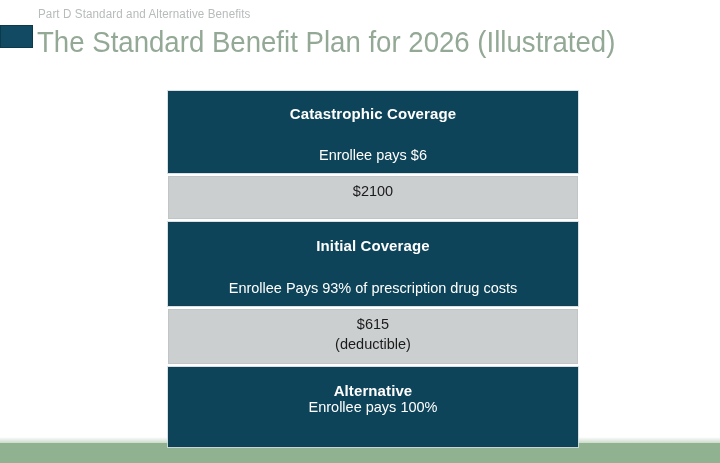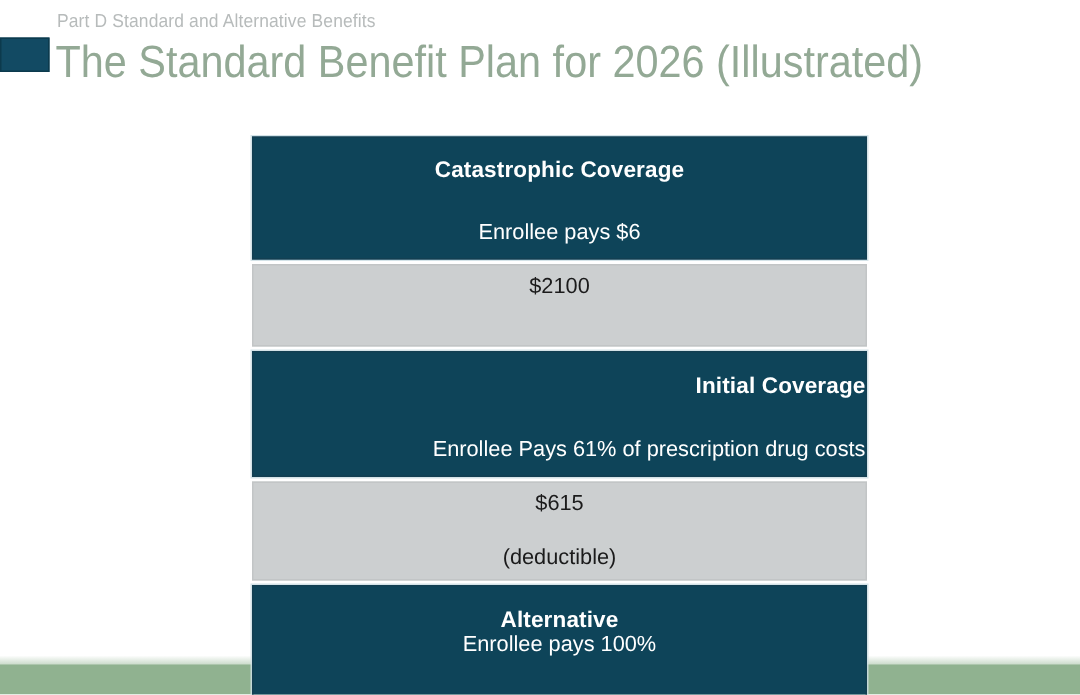--- a/index.html
+++ b/index.html
@@ -125,40 +125,39 @@
   }
 
   
   #tier-catastrophic {
     height: 82px;
     padding-top: 13px;
   }
   #tier-catastrophic .tier-detail { margin-top: 25px; }
 
   #tier-oop {
-    height: 55px;
+    height: 43px;
     margin-top: 3px;
     padding-top: 6px;
   }
   #tier-oop .tier-note { margin-top: 3px; }
 
   #tier-initial {
     height: 84px;
     margin-top: 3px;
     padding-top: 14px;
-    text-align: right;
   }
   #tier-initial .tier-detail { margin-top: 26px; }
 
   #tier-deductible-amount {
-    height: 66px;
+    height: 55px;
     margin-top: 3px;
     padding-top: 6px;
   }
-  #tier-deductible-amount .tier-note { margin-top: 20px; }
+  #tier-deductible-amount .tier-note { margin-top: 4px; }
 
   #tier-deductible {
     height: 80px;
     margin-top: 3px;
     padding-top: 14px;
   }
   #tier-deductible .tier-detail { }
 </style>
 </head>
 <body>
@@ -178,21 +177,21 @@
     <div class="tier-title">Catastrophic Coverage</div>
     <div class="tier-detail">Enrollee pays $6</div>
   </div>
 
   <div class="tier threshold" id="tier-oop">
     <div class="tier-amount">$2100</div>
   </div>
 
   <div class="tier phase" id="tier-initial">
     <div class="tier-title">Initial Coverage</div>
-    <div class="tier-detail">Enrollee Pays 61% of prescription drug costs</div>
+    <div class="tier-detail">Enrollee Pays 93% of prescription drug costs</div>
   </div>
 
   <div class="tier threshold" id="tier-deductible-amount">
     <div class="tier-amount">$615</div>
     <div class="tier-note">(deductible)</div>
   </div>
 
   <div class="tier phase" id="tier-deductible">
     <div class="tier-title">Alternative</div>
     <div class="tier-detail">Enrollee pays 100%</div>

